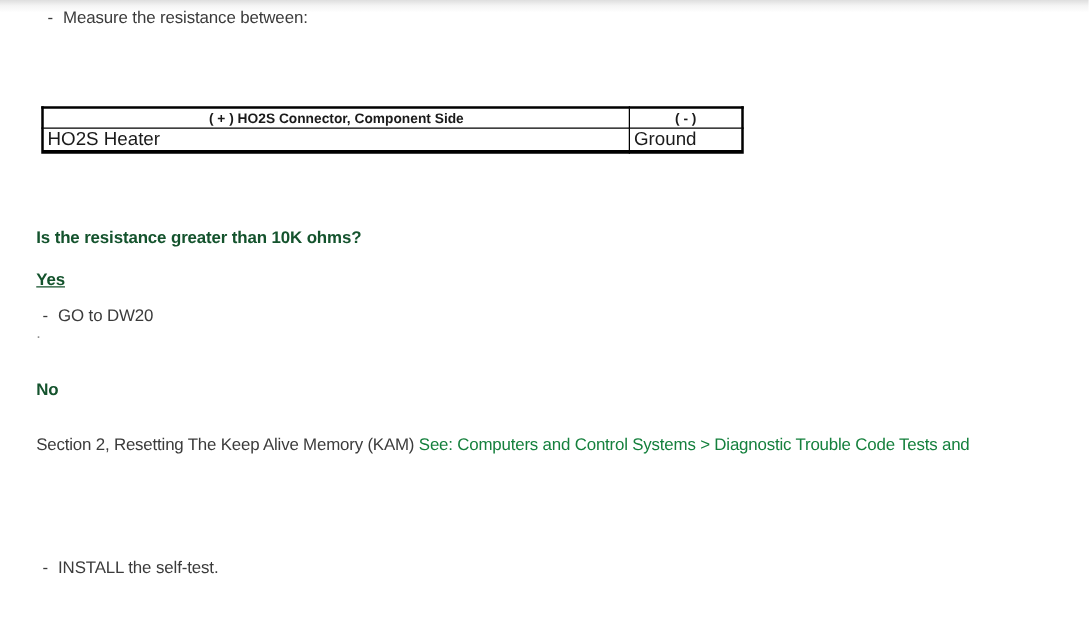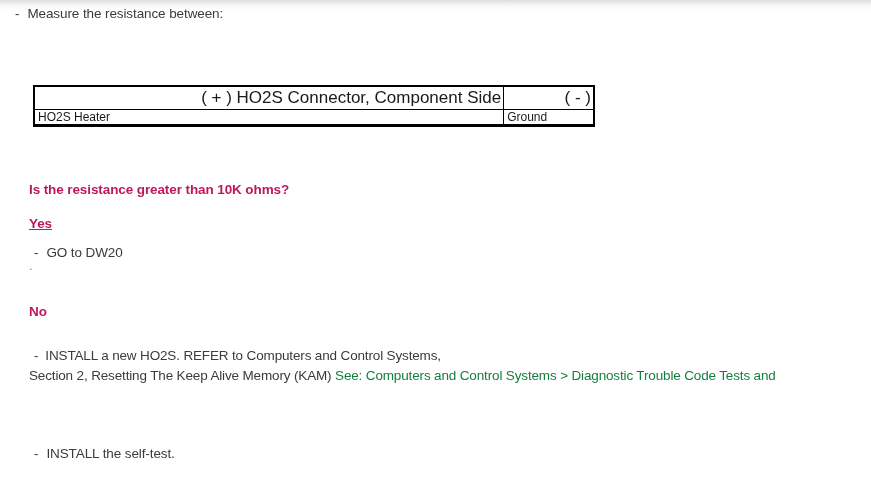--- a/index.html
+++ b/index.html
@@ -15,27 +15,27 @@
   .top-shadow {
     position: absolute; top: 0; left: 0; width: 871px; height: 10px;
     background: linear-gradient(to bottom, #dedede 0%, #f4f4f4 45%, #ffffff 100%);
   }
   .bullet-line {
     position: absolute;
     white-space: nowrap;
     letter-spacing: -0.1px;
   }
   .dash { display: inline-block; margin-right: 8px; }
-  .measure { left: 15px; top: 6px; }
+  .measure { left: 38px; top: 6px; }
   .go { left: 34px; top: 245px; }
   .repeat { left: 34px; top: 446px; }
   .heading {
     position: absolute;
     font-weight: bold;
-    color: #be185d;
+    color: #14532d;
     letter-spacing: -0.1px;
     white-space: nowrap;
   }
   .question { left: 29px; top: 182px; }
   .yes { left: 29px; top: 216px; text-decoration: underline; }
   .no { left: 29px; top: 304px; }
   .stray-dot {
     position: absolute; left: 29px; top: 258px;
     color: #8f8f8f; font-size: 13px;
   }
@@ -44,32 +44,32 @@
     width: 562px;
     border-collapse: collapse;
     table-layout: fixed;
     border: 2px solid #000;
     border-bottom: 3px solid #000;
     font-size: 11px;
     color: #1a1a1a;
   }
   table.spec-table th {
     border: 1px solid #000;
-    font-weight: normal;
-    text-align: right;
+    font-weight: bold;
+    text-align: center;
     padding: 1px 2px;
     height: 13px;
-    font-size: 17px;
+    font-size: 11px;
   }
   table.spec-table td {
     border: 1px solid #000;
     text-align: left;
     padding: 0 3px;
     height: 12px;
-    font-size: 12px;
+    font-size: 15px;
   }
   .para {
     position: absolute; left: 29px; top: 346px;
     line-height: 20px;
     letter-spacing: -0.15px;
   }
   .pline { white-space: nowrap; }
   .pline .dash-inline { margin-left: 5px; margin-right: 7px; }
   a.link {
     color: #15803d;
@@ -114,23 +114,20 @@
   <div class="bullet-line go">
     <span class="dash">-</span><span>GO to DW20</span>
   </div>
 
   <div class="stray-dot">.</div>
 
   <div class="heading no">No</div>
 
   <div class="para">
     <div class="pline">
-      <span class="dash dash-inline">-</span><span>INSTALL a new HO2S. REFER to Computers and Control Systems,</span>
-    </div>
-    <div class="pline">
       <span>Section 2, Resetting The Keep Alive Memory (KAM) </span><a class="link">See: Computers and Control Systems &gt; Diagnostic Trouble Code Tests and</a>
     </div>
   </div>
 
   <div class="bullet-line repeat">
     <span class="dash">-</span><span>INSTALL the self-test.</span>
   </div>
 
 </div>
 

